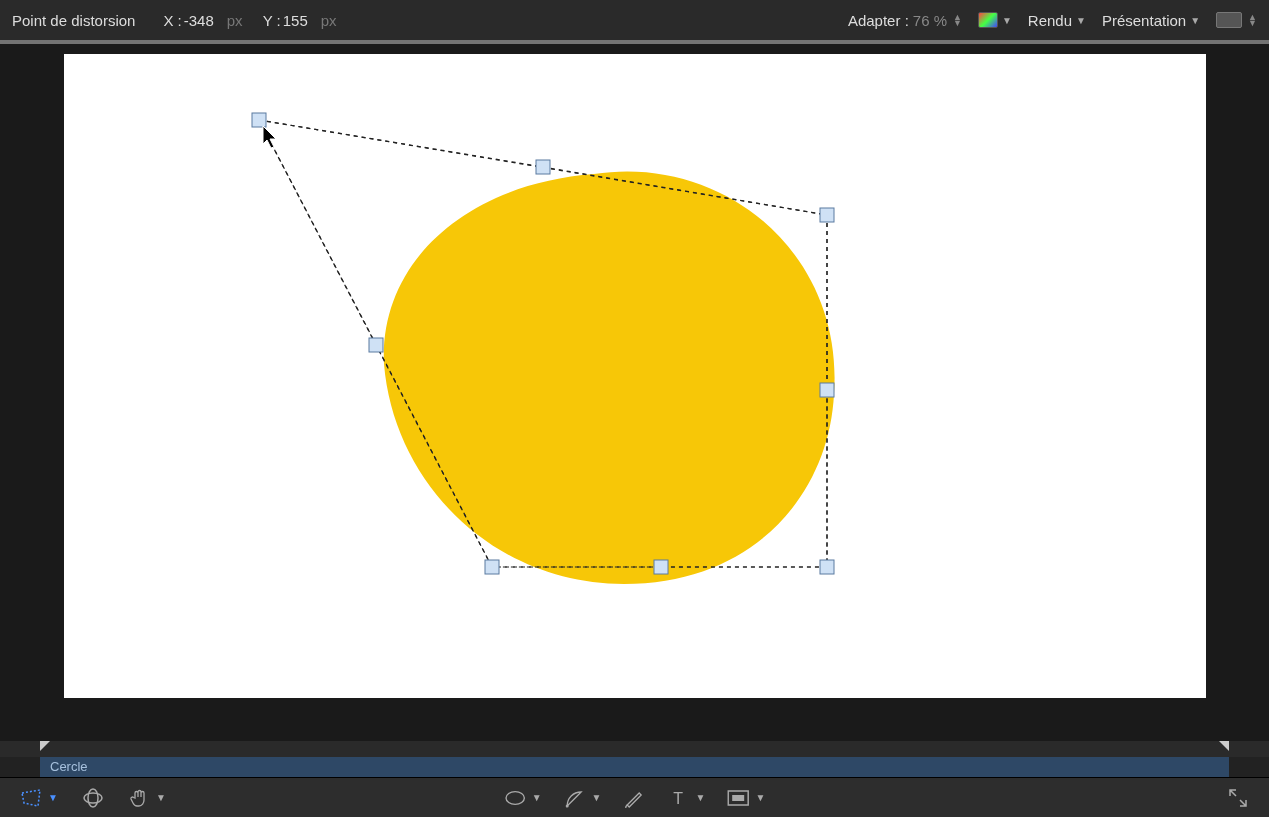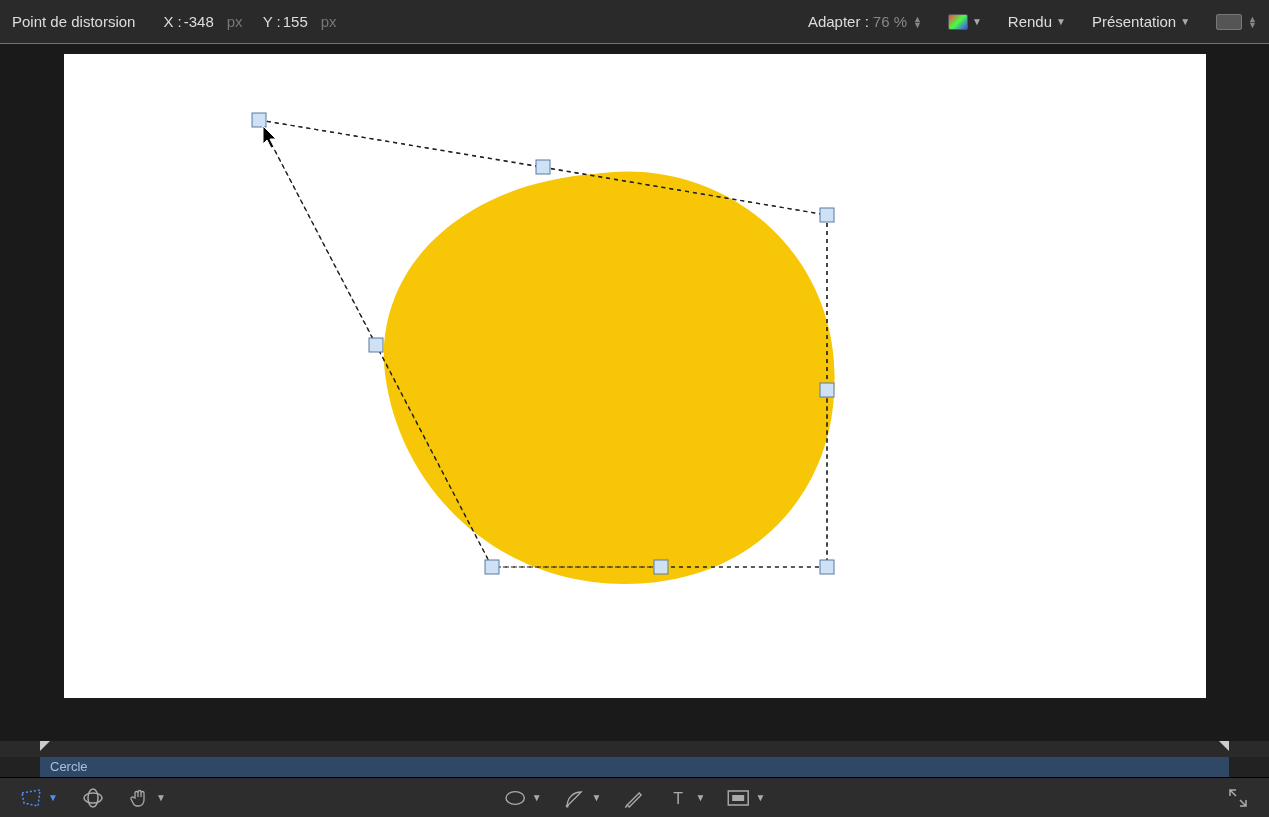--- a/index.html
+++ b/index.html
@@ -17,21 +17,21 @@
       position: relative;
     }
     .top-bar {
       height: 44px;
       background: #2a2a2a;
       display: flex;
       align-items: center;
       padding: 0 12px;
       color: #ccc;
       font-size: 15px;
-      border-bottom: 1px solid #737373;
+      border-bottom: 4px solid #737373;
     }
     .top-left {
       display: flex;
       align-items: center;
       gap: 10px;
     }
     .tool-label {
       color: #ddd;
       margin-right: 8px;
     }
@@ -48,21 +48,21 @@
       color: #ddd;
     }
     .coord-unit {
       color: #777;
       margin-left: 11px;
     }
     .top-right {
       margin-left: auto;
       display: flex;
       align-items: center;
-      gap: 26px;
+      gap: 16px;
     }
     .fit-group {
       display: flex;
       align-items: center;
       gap: 8px;
     }
     .fit-value {
       color: #888;
     }
     .stepper {

